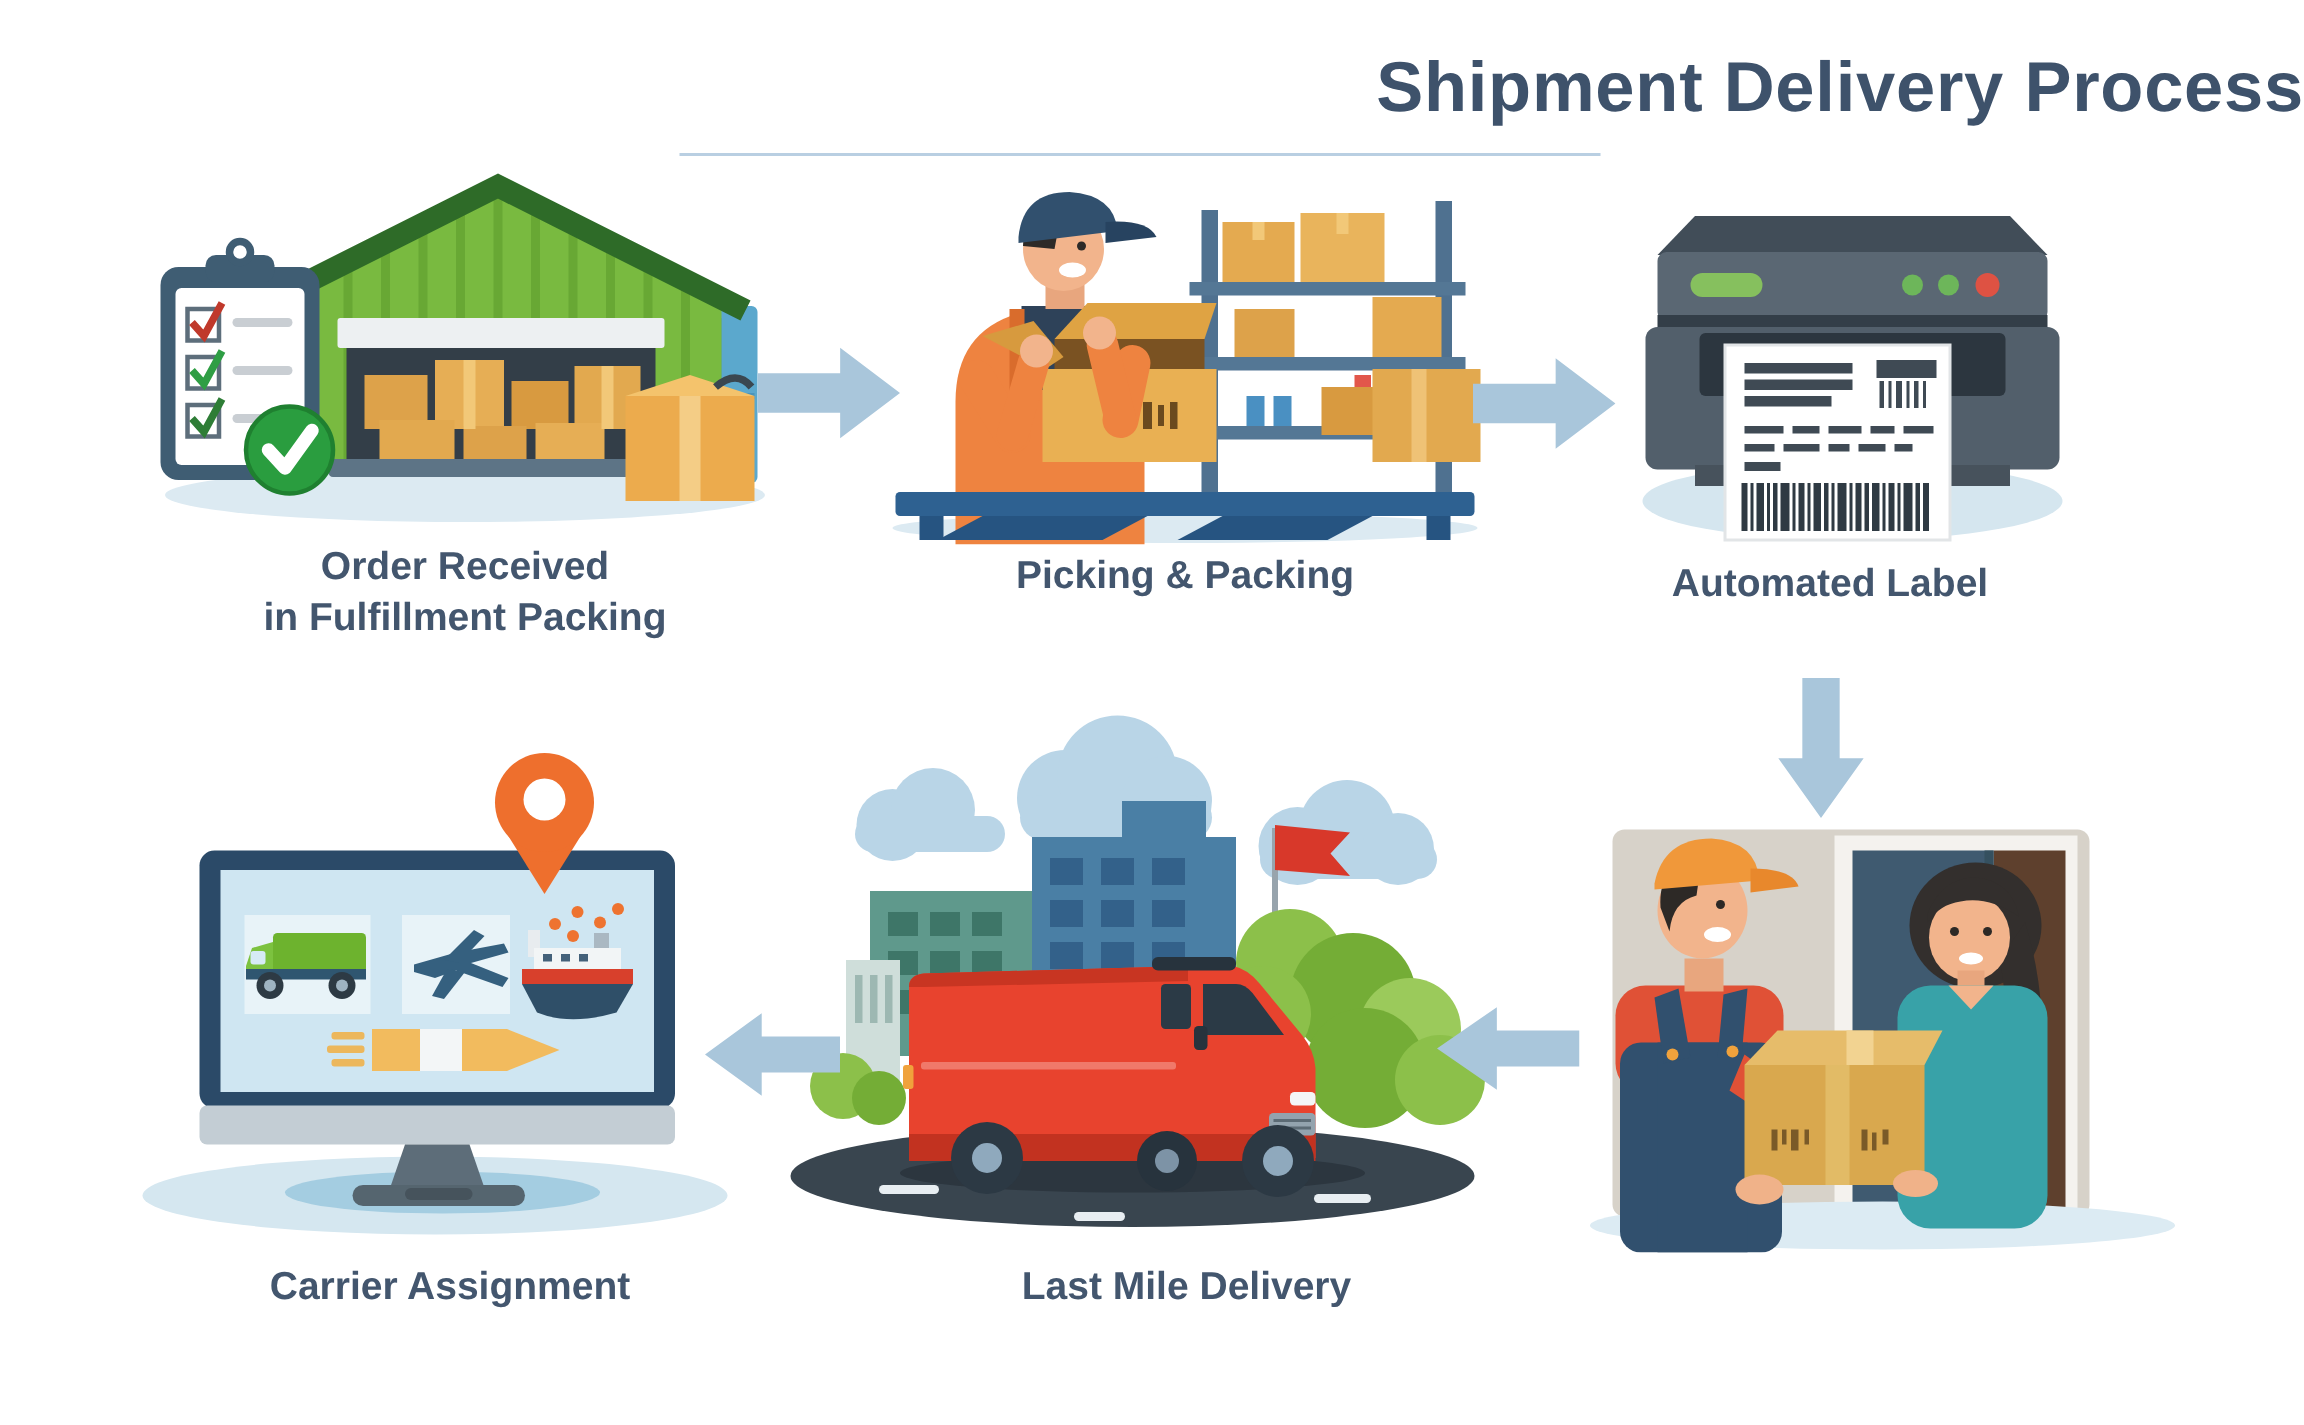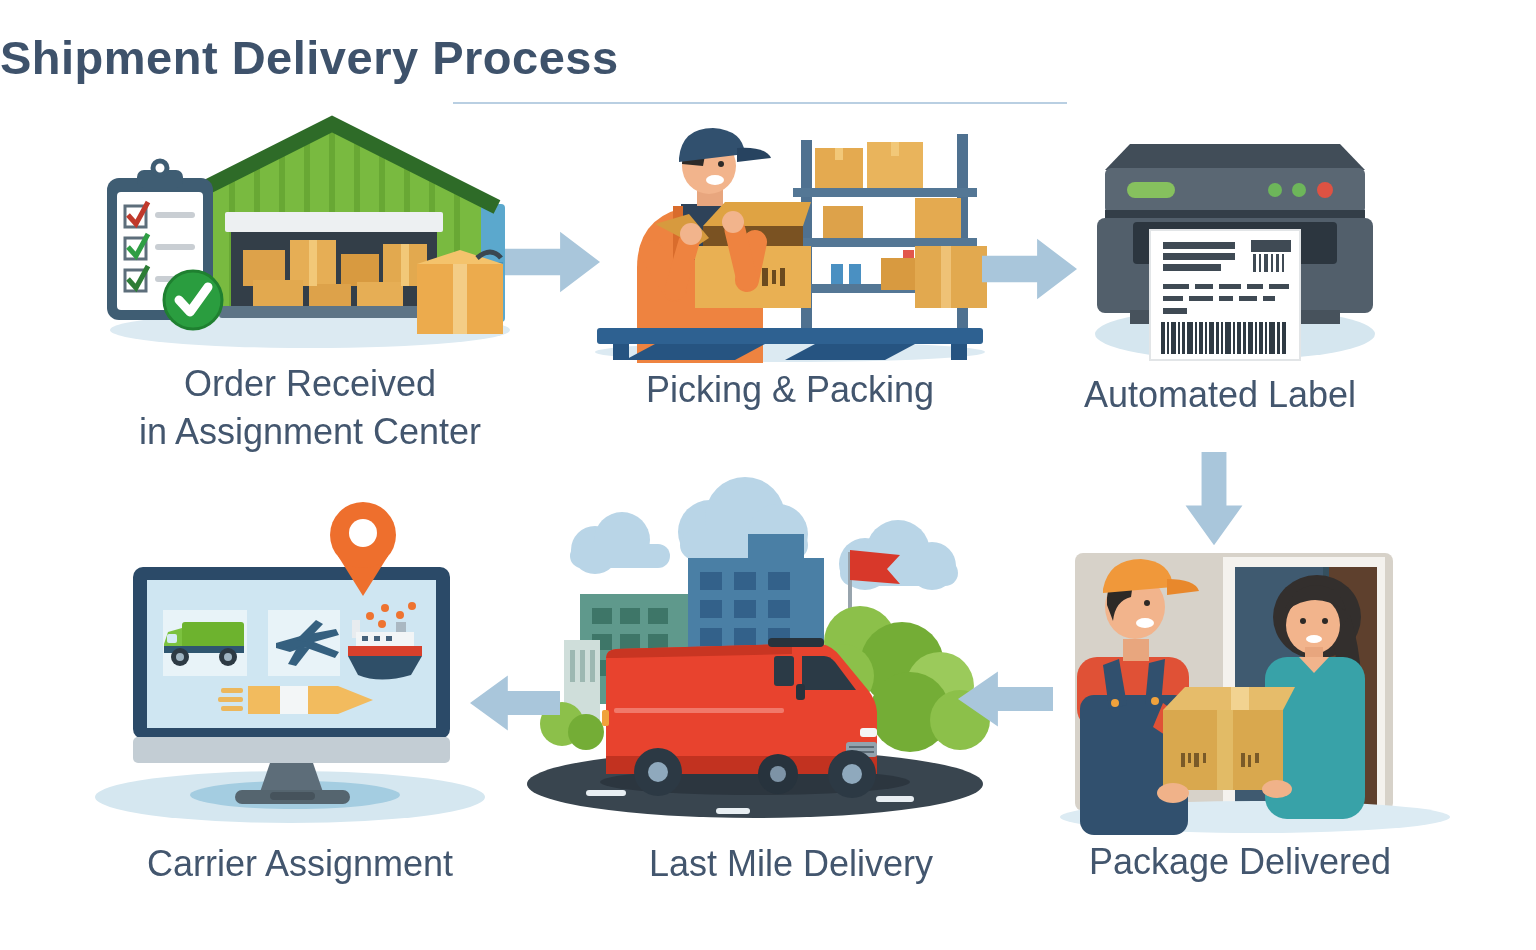--- a/index.html
+++ b/index.html
@@ -1,24 +1,24 @@
 <!DOCTYPE html>
 <html style="--background: #ffffff; --title-text: #3e526b; --label-text: #43566e; --title-underline: #b9cfe2; --arrow: #a9c6db; --warehouse-green: #79ba40; --cardboard-tan: #e6ae55; --van-red: #e8432e; --printer-gray: #5a6773; --pin-orange: #ee6f2d; --customer-teal: #38a2a8; --check-green: #2a9d3f; --shadow-blue: #dceaf2;"><head>
 <meta charset="utf-8">
 <style>
   html,body{margin:0;padding:0;background:#fff;}
   .canvas{position:relative;width:1536px;height:950px;background:var(--background,#ffffff);overflow:hidden;
           font-family:"Liberation Sans",sans-serif;}
-  .title{position:absolute;top:30px;left:0;right:0;margin:0;text-align:left;
+  .title{position:absolute;top:30px;left:0;right:0;margin:0;text-align:right;
          font-size:47px;font-weight:700;color:var(--title-text,#3e526b);letter-spacing:.5px;}
   .title-underline{position:absolute;top:102px;left:453px;width:614px;height:2px;
          background:var(--title-underline,#b9cfe2);}
   .illo{position:absolute;margin:0;}
   .illo svg{width:100%;height:100%;display:block;}
-  .step-label{position:absolute;text-align:center;font-weight:400;font-size:36px;
+  .step-label{position:absolute;text-align:center;font-weight:700;font-size:26px;
          color:var(--label-text,#43566e);line-height:1.32;}
   .arrow{position:absolute;}
   .arrow svg{width:100%;height:100%;display:block;}
   .arrow polygon{fill:var(--arrow,#a9c6db);}
 </style>
 </head>
 <body>
 
 <div class="canvas">
 
@@ -466,31 +466,30 @@
       </svg>
   </div>
   <div class="arrow" style="left:470px;top:672px;width:90px;height:62px;">
     <svg viewBox="0 0 100 72" preserveAspectRatio="none">
       <polygon points="100,22 42,22 42,4 0,36 42,68 42,50 100,50"></polygon>
       </svg>
   </div>
 
   <div class="step-label" style="left:95px;top:360px;width:430px;">
     <div>Order Received</div>
-    <div>in Assignment Center</div>
+    <div>in Fulfillment Packing</div>
   </div>
   <div class="step-label" style="left:585px;top:366px;width:410px;text-align:center;">
     <div>Picking &amp; Packing</div>
     <div></div>
   </div>
   <div class="step-label" style="left:1040px;top:371px;width:360px;">
     <div>Automated Label</div>
   </div>
   <div class="step-label" style="left:1060px;top:838px;width:360px;">
-    <div>Package Delivered</div>
   </div>
   <div class="step-label" style="left:591px;top:840px;width:400px;">
     <div>Last Mile Delivery</div>
     <div></div>
   </div>
   <div class="step-label" style="left:100px;top:840px;width:400px;">
     <div>Carrier Assignment</div>
     <div></div>
   </div>
 

